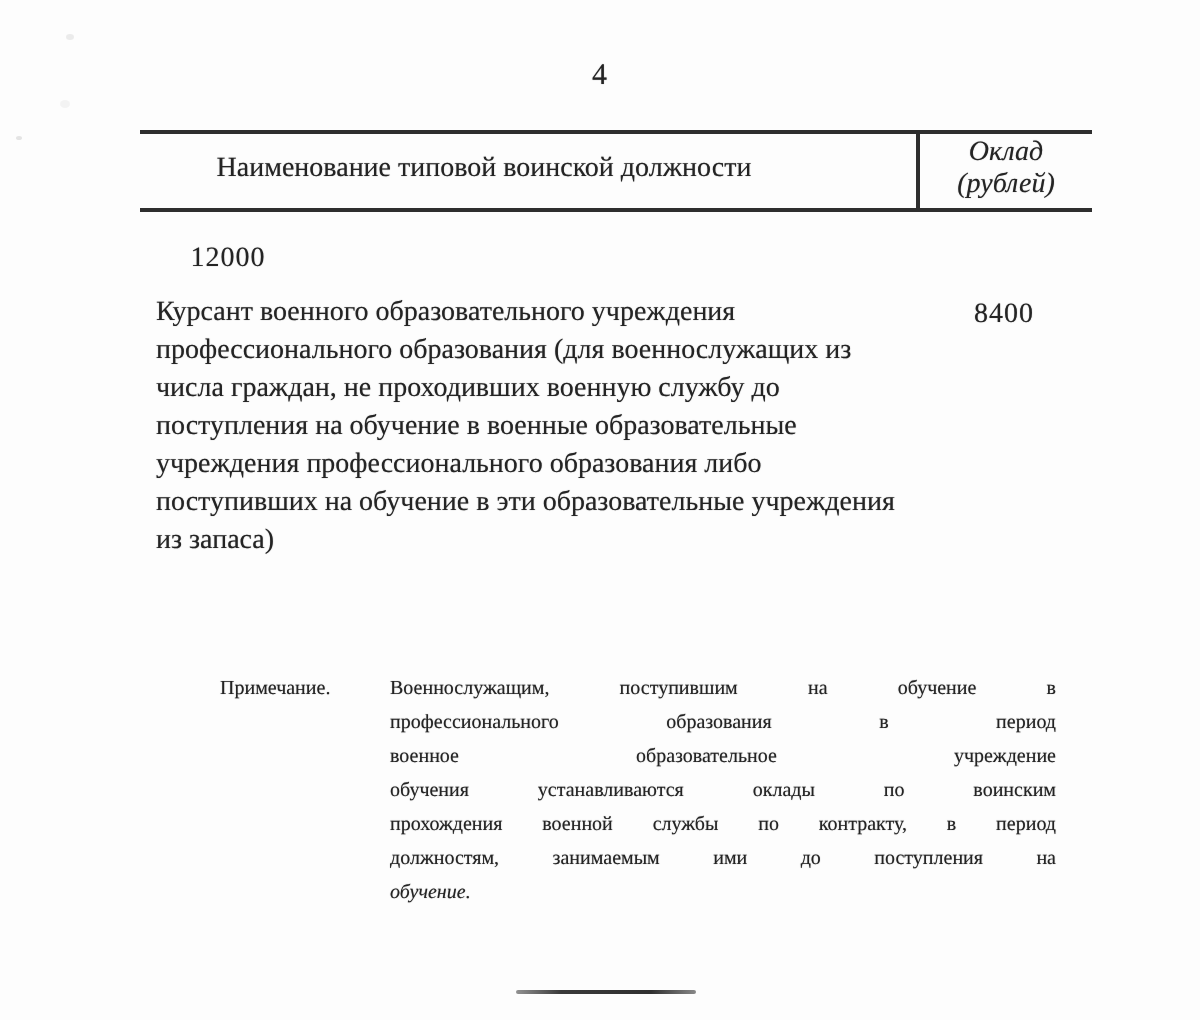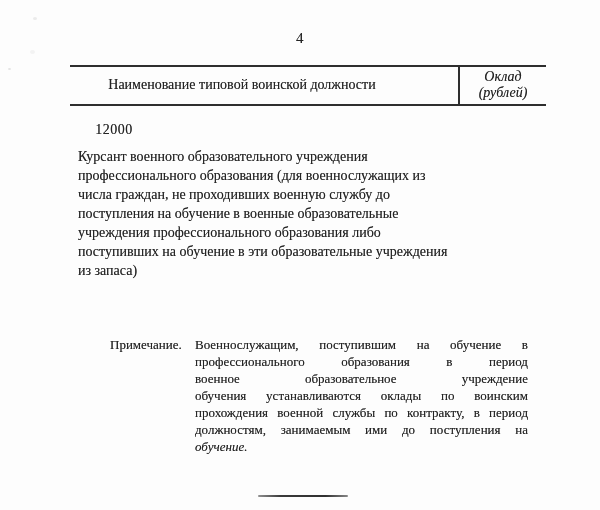--- a/index.html
+++ b/index.html
@@ -80,21 +80,21 @@
     font-size: 14px;
     line-height: 19px;
     padding-top: 1px;
     letter-spacing: 0.5px;
   }
   .note-section {
     position: absolute;
     left: 0;
     top: 336px;
     width: 600px;
-    font-size: 13px;
+    font-size: 10px;
     line-height: 17px;
   }
   .note-label {
     position: absolute;
     left: 110px;
     top: 0;
     white-space: nowrap;
   }
   .note-body {
     margin-left: 195px;
@@ -147,20 +147,21 @@
     </div>
 
     <div class="table-row row-2">
       <div class="row-name scan-text">Курсант военного образовательного учреждения
 профессионального образования (для военнослужащих из
 числа граждан, не проходивших военную службу до
 поступления на обучение в военные образовательные
 учреждения профессионального образования либо
 поступивших на обучение в эти образовательные учреждения
 из запаса)</div>
+      <div class="row-salary scan-text">8400</div>
     </div>
   </div>
 
   <div class="note-section">
     <div class="note-label scan-text">Примечание.</div>
     <div class="note-body">
       <div class="note-line scan-text">Военнослужащим, поступившим на обучение в</div>
       <div class="note-line scan-text">профессионального образования в период</div>
       <div class="note-line scan-text">военное образовательное учреждение</div>
       <div class="note-line scan-text">обучения устанавливаются оклады по воинским</div>

